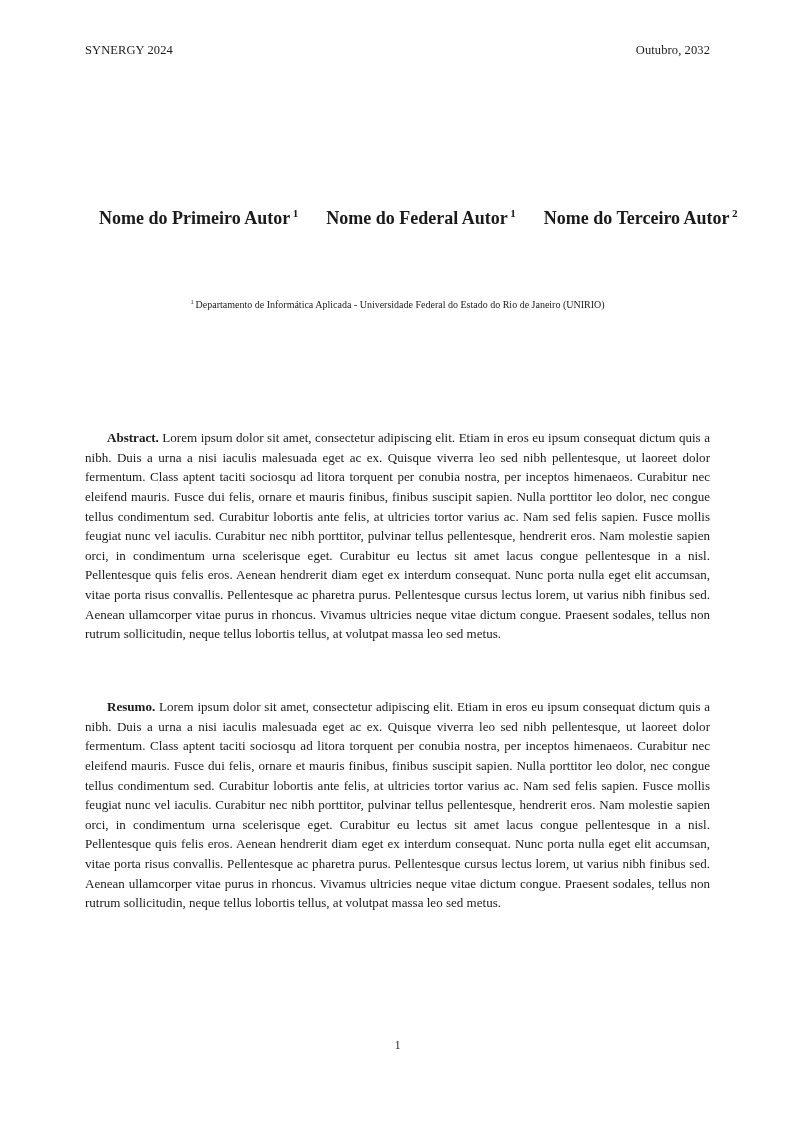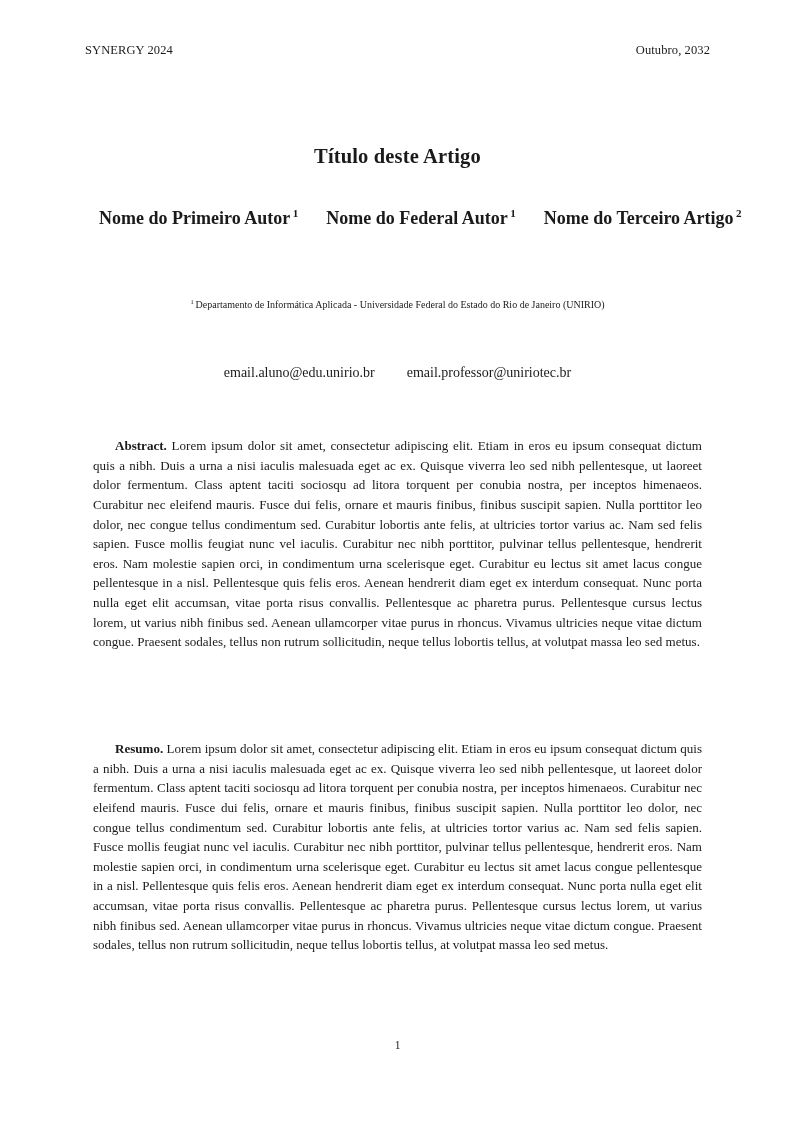--- a/index.html
+++ b/index.html
@@ -108,24 +108,24 @@
   .block {
     position: absolute;
     left: 85px;
     width: 625px;
     font-size: 13.05px;
     line-height: 1.505;
     text-align: justify;
     text-justify: inter-word;
   }
   .block-abstract { top: 428px; }
-  .block-resumo   { top: 731px; }
+  .block-resumo   { top: 697px; }
 
   .block p {
-    margin: 8px;
+    margin: 0;
     text-indent: 22px;
   }
   .lead { font-weight: bold; }
 
   .keyline {
     position: absolute;
     left: 85px;
     width: 625px;
     font-size: 13.05px;
     line-height: 1.5;
@@ -148,36 +148,31 @@
 </head>
 <body>
 
 <div class="page">
 
   <div class="running-head">
     <span class="rh-left">SYNERGY 2024</span>
     <span class="rh-right">Outubro, 2032</span>
   </div>
 
-  <div class="doc-title">Título deste Artigo</div>
 
   <div class="authors">
     <span class="author"><span>Nome do Primeiro Autor</span><sup>1</sup></span>
     <span class="author"><span>Nome do Federal Autor</span><sup>1</sup></span>
-    <span class="author"><span>Nome do Terceiro Artigo</span><sup>2</sup></span>
+    <span class="author"><span>Nome do Terceiro Autor</span><sup>2</sup></span>
   </div>
 
   <div class="affiliations">
     <span class="affil"><sup>1</sup><span>Departamento de Informática Aplicada - Universidade Federal do Estado do Rio de Janeiro (UNIRIO)</span></span>
   </div>
 
-  <div class="emails">
-    <span class="email">email.aluno@edu.unirio.br</span>
-    <span class="email">email.professor@uniriotec.br</span>
-  </div>
 
   <div class="block block-abstract">
     <p><span class="lead">Abstract.</span> <span>Lorem ipsum dolor sit amet, consectetur adipiscing elit. Etiam in eros eu ipsum consequat dictum quis a nibh. Duis a urna a nisi iaculis malesuada eget ac ex. Quisque viverra leo sed nibh pellentesque, ut laoreet dolor fermentum. Class aptent taciti sociosqu ad litora torquent per conubia nostra, per inceptos himenaeos. Curabitur nec eleifend mauris. Fusce dui felis, ornare et mauris finibus, finibus suscipit sapien. Nulla porttitor leo dolor, nec congue tellus condimentum sed. Curabitur lobortis ante felis, at ultricies tortor varius ac. Nam sed felis sapien. Fusce mollis feugiat nunc vel iaculis. Curabitur nec nibh porttitor, pulvinar tellus pellentesque, hendrerit eros. Nam molestie sapien orci, in condimentum urna scelerisque eget. Curabitur eu lectus sit amet lacus congue pellentesque in a nisl. Pellentesque quis felis eros. Aenean hendrerit diam eget ex interdum consequat. Nunc porta nulla eget elit accumsan, vitae porta risus convallis. Pellentesque ac pharetra purus. Pellentesque cursus lectus lorem, ut varius nibh finibus sed. Aenean ullamcorper vitae purus in rhoncus. Vivamus ultricies neque vitae dictum congue. Praesent sodales, tellus non rutrum sollicitudin, neque tellus lobortis tellus, at volutpat massa leo sed metus.</span></p>
   </div>
 
 
   <div class="block block-resumo">
     <p><span class="lead">Resumo.</span> <span>Lorem ipsum dolor sit amet, consectetur adipiscing elit. Etiam in eros eu ipsum consequat dictum quis a nibh. Duis a urna a nisi iaculis malesuada eget ac ex. Quisque viverra leo sed nibh pellentesque, ut laoreet dolor fermentum. Class aptent taciti sociosqu ad litora torquent per conubia nostra, per inceptos himenaeos. Curabitur nec eleifend mauris. Fusce dui felis, ornare et mauris finibus, finibus suscipit sapien. Nulla porttitor leo dolor, nec congue tellus condimentum sed. Curabitur lobortis ante felis, at ultricies tortor varius ac. Nam sed felis sapien. Fusce mollis feugiat nunc vel iaculis. Curabitur nec nibh porttitor, pulvinar tellus pellentesque, hendrerit eros. Nam molestie sapien orci, in condimentum urna scelerisque eget. Curabitur eu lectus sit amet lacus congue pellentesque in a nisl. Pellentesque quis felis eros. Aenean hendrerit diam eget ex interdum consequat. Nunc porta nulla eget elit accumsan, vitae porta risus convallis. Pellentesque ac pharetra purus. Pellentesque cursus lectus lorem, ut varius nibh finibus sed. Aenean ullamcorper vitae purus in rhoncus. Vivamus ultricies neque vitae dictum congue. Praesent sodales, tellus non rutrum sollicitudin, neque tellus lobortis tellus, at volutpat massa leo sed metus.</span></p>
   </div>
 

